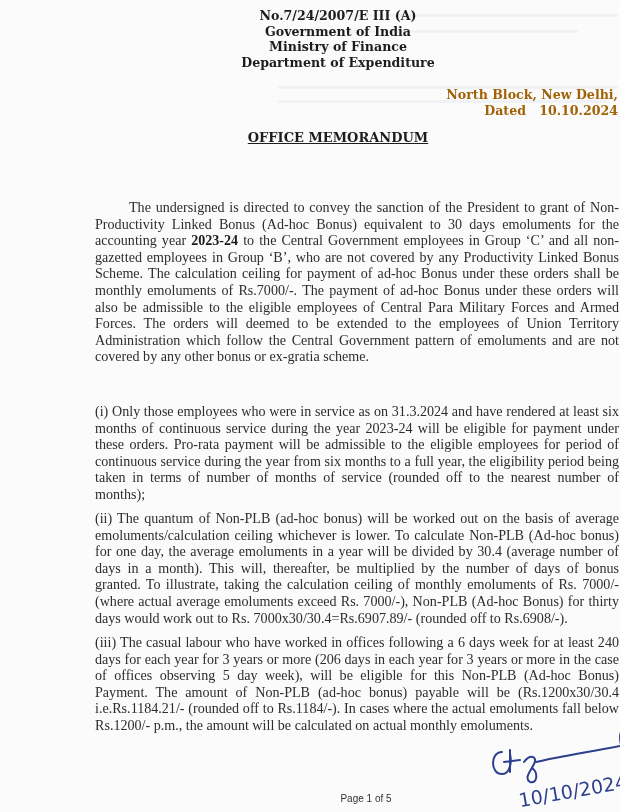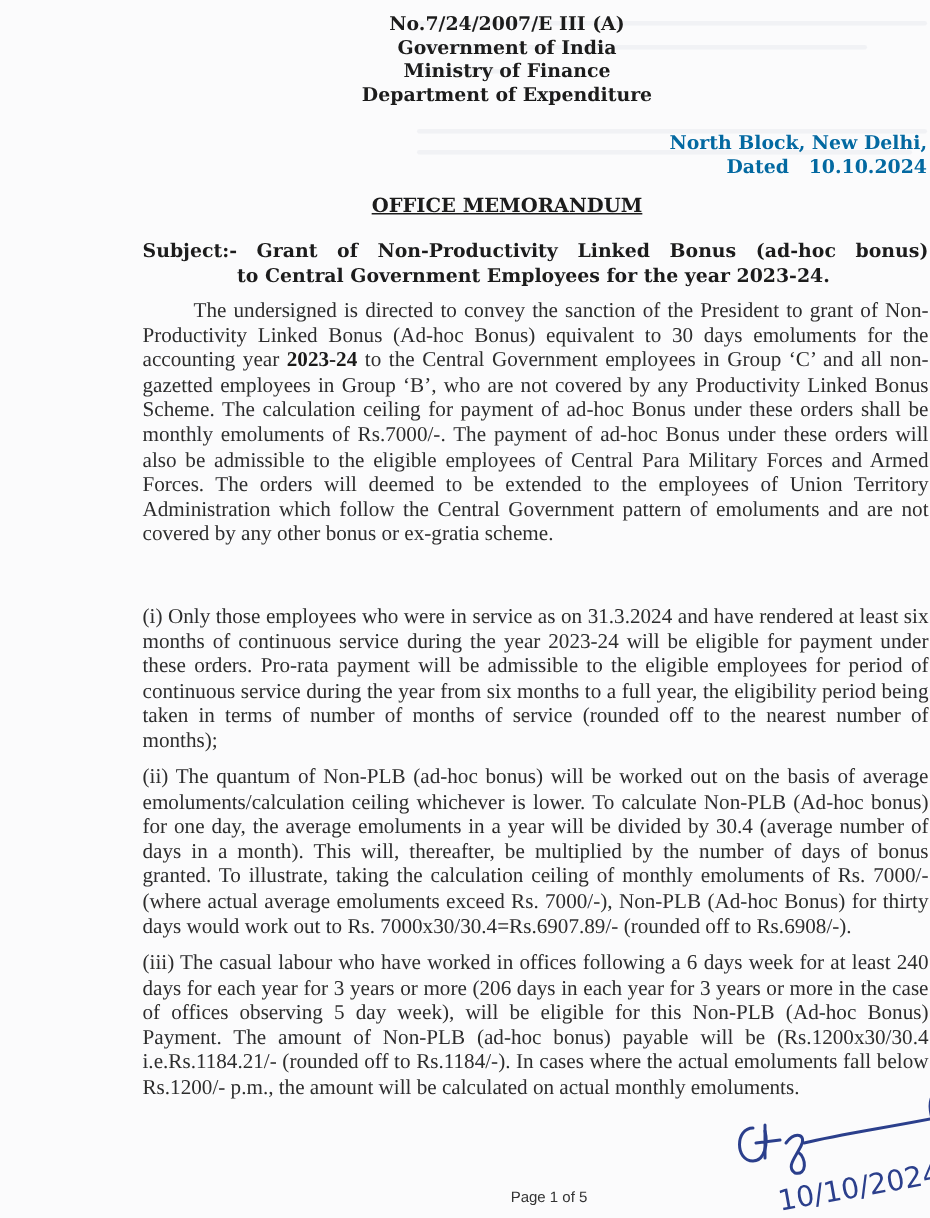--- a/index.html
+++ b/index.html
@@ -6,21 +6,21 @@
   body {
     width:620px; height:812px; overflow:hidden;
     background:#fbfbfc;
     font-family:"DejaVu Serif","Liberation Serif",serif;
     color:#2a2a2a;
     position:relative;
   }
   .page { position:absolute; left:0; top:0; width:620px; height:812px;margin-left:28px; }
   .bleed { position:absolute; height:3px; background:#eceef2; border-radius:2px; opacity:.7; }
   .hdr { position:absolute; left:0; width:620px; text-align:center; font-weight:bold; font-size:12.6px; line-height:15.5px; color:#1c1c1c; }
-  .place { position:absolute; right:30px; text-align:right; font-weight:bold; font-size:12.6px; line-height:15.5px; color:#0369a1; }
+  .place { position:absolute; right:30px; text-align:right; font-weight:bold; font-size:12.6px; line-height:15.5px; color:#a16207; }
   .memo-title { position:absolute; left:0; width:620px; text-align:center; font-weight:bold; font-size:13px; text-decoration:underline; color:#1c1c1c; }
   .subject { position:absolute; left:67px; width:524px; font-weight:bold; font-size:12.6px; line-height:17px; color:#1c1c1c; }
   .subject .l1 { display:flex; justify-content:space-between; }
   .subject .l2 { padding-left:63px; }
   .para {
     position:absolute; left:67px; width:524px;
     font-family:"Liberation Serif","DejaVu Serif",serif;
     font-size:14.1px; line-height:16.6px; text-align:justify; color:#2d2d2d;
   }
   .para.indent { text-indent:34px; }
@@ -44,33 +44,20 @@
   <div class="hdr" style="top:39px;">Ministry of Finance</div>
   <div class="hdr" style="top:54.5px;">Department of Expenditure</div>
 
   <div class="place" style="top:87px;">North Block, New Delhi,</div>
   <div class="place" style="top:103px;">
     <span>Dated</span>&nbsp;&nbsp;&nbsp;<span>10.10.2024</span>
   </div>
 
   <div class="memo-title" style="top:130px;">OFFICE MEMORANDUM</div>
 
-  <div class="subject" style="top:158px;">
-    <div class="l1">
-      <span>Subject:-</span>
-      <span>Grant</span>
-      <span>of</span>
-      <span>Non-Productivity</span>
-      <span>Linked</span>
-      <span>Bonus</span>
-      <span>(ad-hoc</span>
-      <span>bonus)</span>
-    </div>
-    <div class="l2">to Central Government Employees for the year 2023-24.</div>
-  </div>
 
   <div class="para indent" style="top:199px;"><span>The undersigned is directed to convey the sanction of the President to grant of Non-Productivity Linked Bonus (Ad-hoc Bonus) equivalent to 30 days emoluments for the accounting year </span><b>2023-24</b><span> to the Central Government employees in Group ‘C’ and all non-gazetted employees in Group ‘B’, who are not covered by any Productivity Linked Bonus Scheme. The calculation ceiling for payment of ad-hoc Bonus under these orders shall be monthly emoluments of Rs.7000/-. The payment of ad-hoc Bonus under these orders will also be admissible to the eligible employees of Central Para Military Forces and Armed Forces. The orders will deemed to be extended to the employees of Union Territory Administration which follow the Central Government pattern of emoluments and are not covered by any other bonus or ex-gratia scheme.</span></div>
 
 
   <div class="para" style="top:403px;">(i)  Only those employees who were in service as on 31.3.2024 and have rendered at least six months of continuous service during the year 2023-24 will be eligible for payment under these orders. Pro-rata payment will be admissible to the eligible employees for period of continuous service during the year from six months to a full year, the eligibility period being taken in terms of number of months of service (rounded off to the nearest number of months);</div>
 
   <div class="para" style="top:510px;">(ii)  The quantum of Non-PLB (ad-hoc bonus) will be worked out on the basis of average emoluments/calculation ceiling whichever is lower. To calculate Non-PLB (Ad-hoc bonus) for one day, the average emoluments in a year will be divided by 30.4 (average number of days in a month).  This will, thereafter, be multiplied by the number of days of bonus granted.  To illustrate, taking the calculation ceiling of monthly emoluments of Rs. 7000/- (where actual average emoluments exceed Rs. 7000/-), Non-PLB (Ad-hoc Bonus) for thirty days would work out to Rs. 7000x30/30.4=Rs.6907.89/- (rounded off to Rs.6908/-).</div>
 
   <div class="para" style="top:634px;">(iii)  The casual labour who have worked in offices following a 6 days week for at least 240 days for each year for 3 years or more (206 days in each year for 3 years or more in the case of offices observing 5 day week), will be eligible for this Non-PLB (Ad-hoc Bonus) Payment. The amount of Non-PLB (ad-hoc bonus) payable will be (Rs.1200x30/30.4 i.e.Rs.1184.21/- (rounded off to Rs.1184/-). In cases where the actual emoluments fall below Rs.1200/- p.m., the amount will be calculated on actual monthly emoluments.</div>
 

